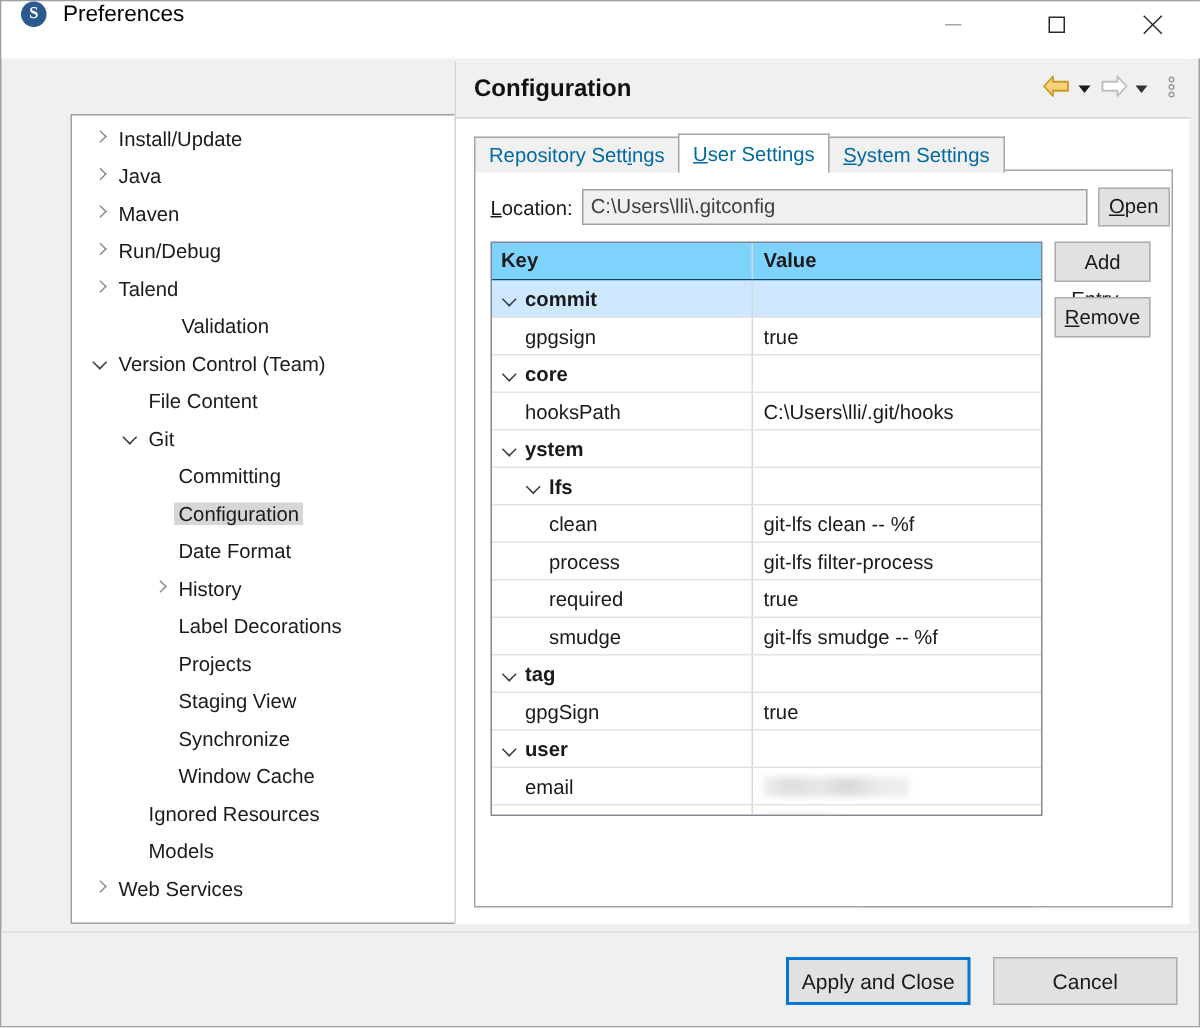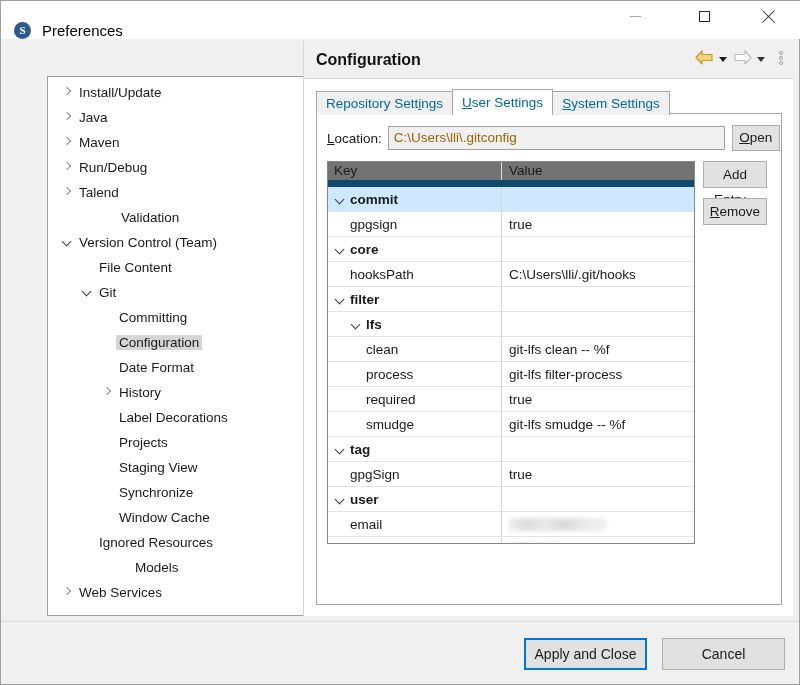--- a/index.html
+++ b/index.html
@@ -18,21 +18,21 @@
     width: 800px; height: 685px;
     background: #f0f0f0;
     border: 1px solid #a0a0a0;
   }
 
   
   #titlebar {
     position: absolute; left: 0; top: 0;
     width: 800px; height: 38px;
     background: #ffffff;
-    display: flex; align-items: flex-end;
+    display: flex; align-items: flex-start;
   }
   #app-icon {
     width: 17px; height: 17px;
     margin-left: 13px;
     border-radius: 50%;
     background: #2b5a8e;
     position: relative;
     flex: 0 0 auto;
   }
   #app-icon::after {
@@ -242,21 +242,21 @@
     display: flex; align-items: center;
   }
   #loc-label { font-size: 13.5px; margin-right: 6px; }
   #loc-input {
     width: 337px; height: 24px;
     background: #f0f0f0;
     border: 1px solid #a0a0a0;
     line-height: 22px;
     padding-left: 5px;
     font-size: 13.5px;
-    color: #a16207;
+    color: #404040;
   }
   #open-btn {
     margin-left: 7px;
     width: 48px; height: 26px;
     background: #e1e1e1;
     border: 1px solid #adadad;
     font-size: 13.5px;
     line-height: 24px;
     text-align: center;
   }
@@ -264,22 +264,23 @@
   
   #cfg-table {
     position: absolute; left: 10px; top: 47px;
     width: 368px; height: 383px;
     border: 1px solid #828790;
     background: #ffffff;
     overflow: hidden;
   }
   .cfg-head {
     display: flex; height: 25px;
-    background: #737373;
-    border-bottom: 7px solid #0c4a6e;
+    background: #7dd3fc;
+    border-bottom: 1px solid #0c4a6e;
+    font-weight: bold;
   }
   .cfg-head .c-key, .cfg-head .c-val {
     font-size: 13.5px; line-height: 24px;
   }
   .cfg-row {
     display: flex; height: 25px;
     border-bottom: 1px solid #e3e3e3;
   }
   .cfg-row.selected { background: #cde8ff; }
   .c-key {
@@ -468,21 +469,21 @@
           <span class="tree-label">Synchronize</span>
         </div>
         <div class="tree-row" style="padding-left: 52px;">
           <span class="tree-arrow "></span>
           <span class="tree-label">Window Cache</span>
         </div>
         <div class="tree-row" style="padding-left: 32px;">
           <span class="tree-arrow "></span>
           <span class="tree-label">Ignored Resources</span>
         </div>
-        <div class="tree-row" style="padding-left: 32px; gap: 36px;">
+        <div class="tree-row" style="padding-left: 32px;">
           <span class="tree-arrow "></span>
           <span class="tree-label">Models</span>
         </div>
         <div class="tree-row" style="padding-left: 12px;">
           <span class="tree-arrow collapsed"></span>
           <span class="tree-label">Web Services</span>
         </div>
       </div>
     <div id="tree-sb">
       <div class="sb-arrow up">
@@ -572,21 +573,21 @@
               <div class="c-key ind1">
                 <span>hooksPath</span>
               </div>
               <div class="c-val">
                 <span>C:\Users\lli/.git/hooks</span>
               </div>
             </div>
             <div class="cfg-row">
               <div class="c-key ind0">
                 <span class="twisty"></span>
-                <span class="grp">filter</span>
+                <span class="grp">ystem</span>
               </div>
               <div class="c-val">
                 <span></span>
               </div>
             </div>
             <div class="cfg-row">
               <div class="c-key ind1">
                 <span class="twisty"></span>
                 <span class="grp">lfs</span>
               </div>

